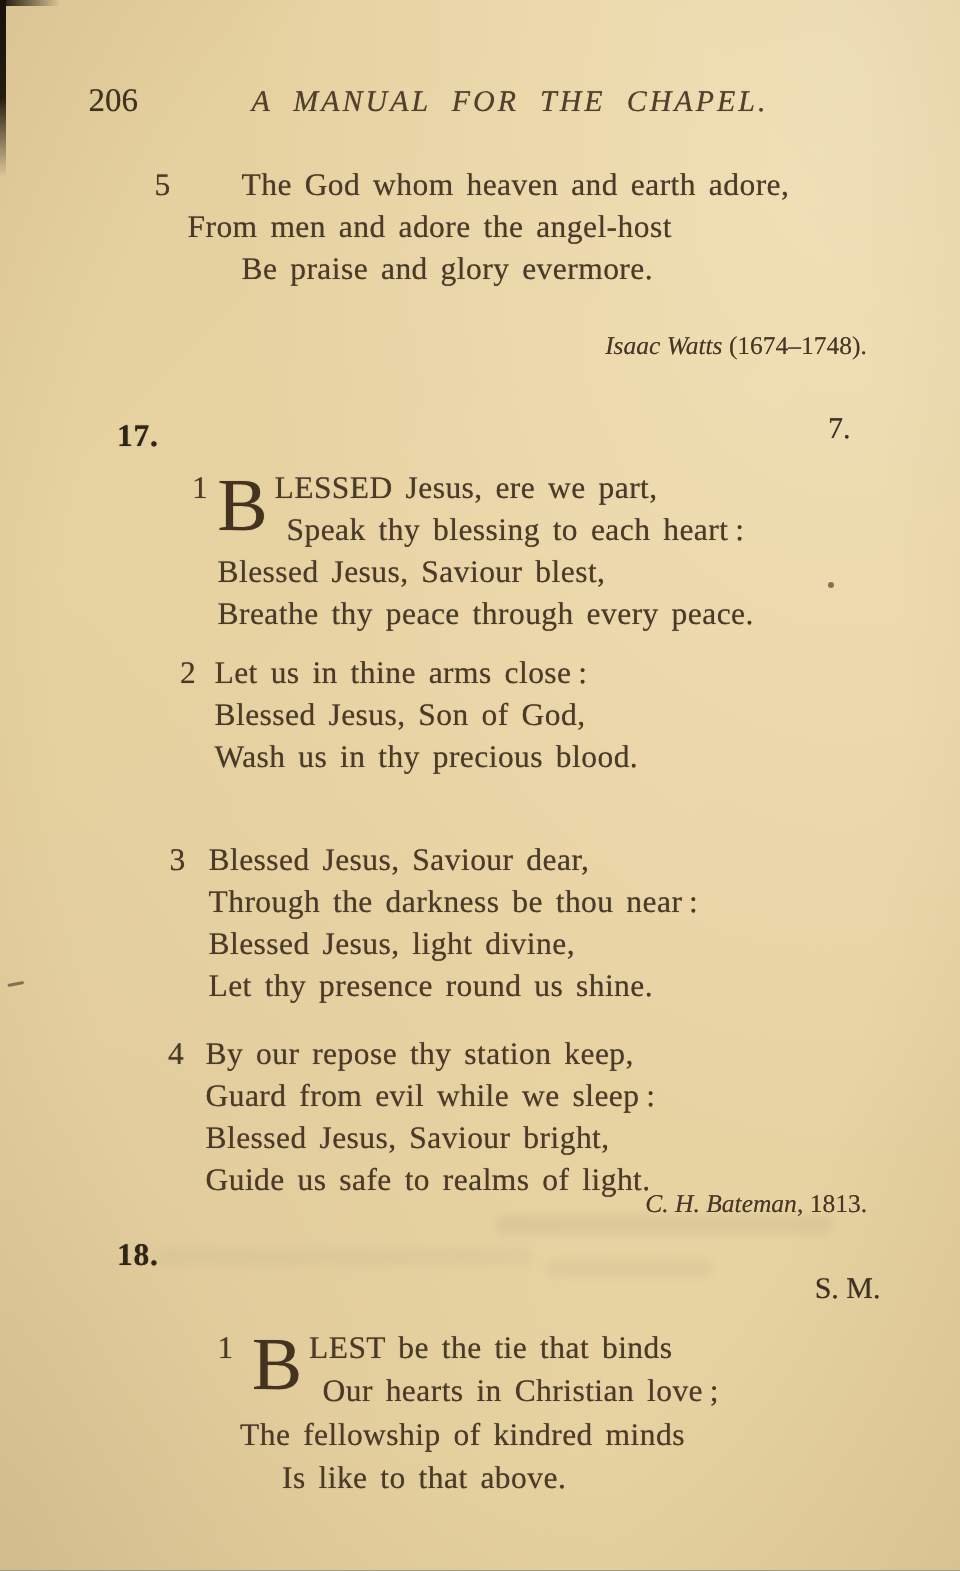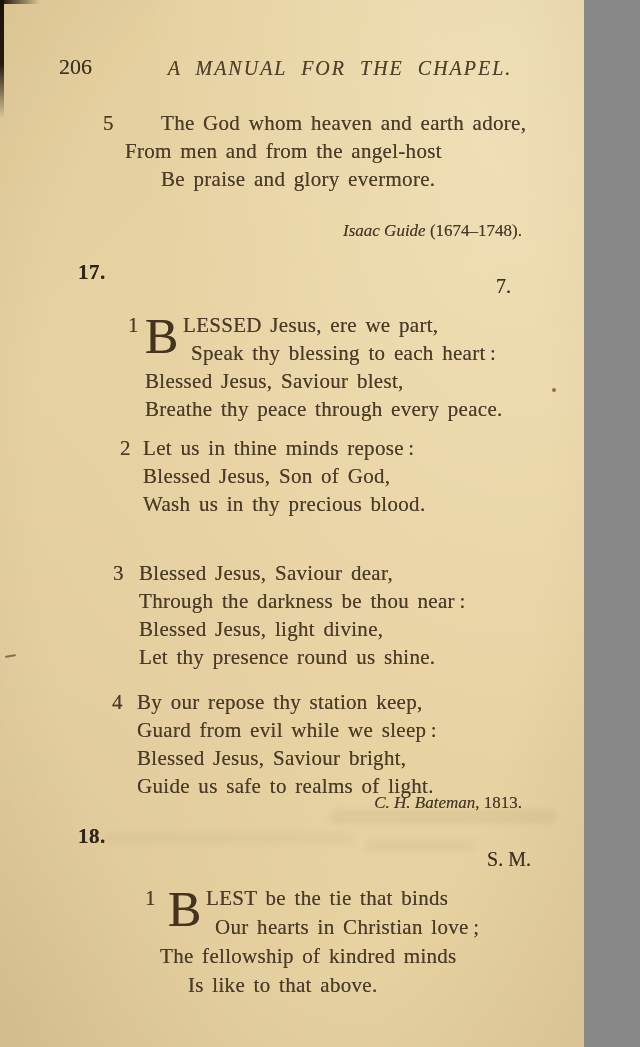--- a/index.html
+++ b/index.html
@@ -1,17 +1,17 @@
 <!DOCTYPE html>
 <html><head>
 <meta charset="utf-8">
 <style>
   html,body { margin:0; padding:0; background:#888; }
   .page {
-    position:relative; width:584px; height:1047px; overflow:hidden;
+    position:relative; width:640px; height:1047px; overflow:hidden;
     font-family:"Liberation Serif","DejaVu Serif",serif;
     color:#4a3a28;
     background:
       radial-gradient(ellipse at 88% 4%, rgba(255,246,216,0.40), rgba(255,246,216,0) 52%),
       radial-gradient(ellipse at 2% 98%, rgba(140,110,60,0.10), rgba(140,110,60,0) 45%),
       radial-gradient(ellipse at 50% 45%, rgba(0,0,0,0) 62%, rgba(120,92,50,0.12) 100%),
       linear-gradient(135deg, #e4cf9d 0%, #e8d3a4 45%, #e6d1a0 100%);
   }
   .line { white-space:nowrap; line-height:28px; height:28px; }
   .verse { position:absolute; font-size:21px; letter-spacing:0.3px; word-spacing:3px;
@@ -59,42 +59,42 @@
   <div class="ghost g1"></div>
   <div class="ghost g2"></div>
   <div class="ghost g3"></div>
 
   <div class="pagenum">206</div>
   <div class="runhead">A MANUAL FOR THE CHAPEL.</div>
 
   <div class="verse" style="left:125px; top:109px;">
     <span class="vnum" style="left:-22px;">5</span>
     <div class="line indent22">The God whom heaven and earth adore,</div>
-    <div class="line">From men and from the angel-host</div>
+    <div class="line">From men and adore the angel-host</div>
     <div class="line indent22">Be praise and glory evermore.</div>
   </div>
   <div class="attr" style="top:221px;">
-    <span class="it">Isaac Guide</span><span> (1674–1748).</span>
+    <span class="it">Isaac Watts</span><span> (1674–1748).</span>
   </div>
 
-  <div class="hymn-num" style="left:78px; top:260px;">17.</div>
+  <div class="hymn-num" style="left:78px; top:278px;">17.</div>
   <div class="meter" style="right:73px; top:275px;">7.</div>
 
   <div class="verse" style="left:145px; top:311px;">
     <span class="vnum" style="left:-17px;">1</span>
     <span class="dropcap">B</span>
     <div class="line">LESSED Jesus, ere we part,</div>
     <div class="line" style="text-indent:8px;">Speak thy blessing to each heart :</div>
     <div class="line">Blessed Jesus, Saviour blest,</div>
     <div class="line">Breathe thy peace through every peace.</div>
   </div>
 
   <div class="verse" style="left:143px; top:434px;">
     <span class="vnum" style="left:-23px;">2</span>
-    <div class="line">Let us in thine minds repose :</div>
+    <div class="line">Let us in thine arms close :</div>
     <div class="line">Blessed Jesus, Son of God,</div>
     <div class="line">Wash us in thy precious blood.</div>
   </div>
 
   <div class="verse" style="left:139px; top:559px;">
     <span class="vnum" style="left:-26px;">3</span>
     <div class="line">Blessed Jesus, Saviour dear,</div>
     <div class="line">Through the darkness be thou near :</div>
     <div class="line">Blessed Jesus, light divine,</div>
     <div class="line">Let thy presence round us shine.</div>

